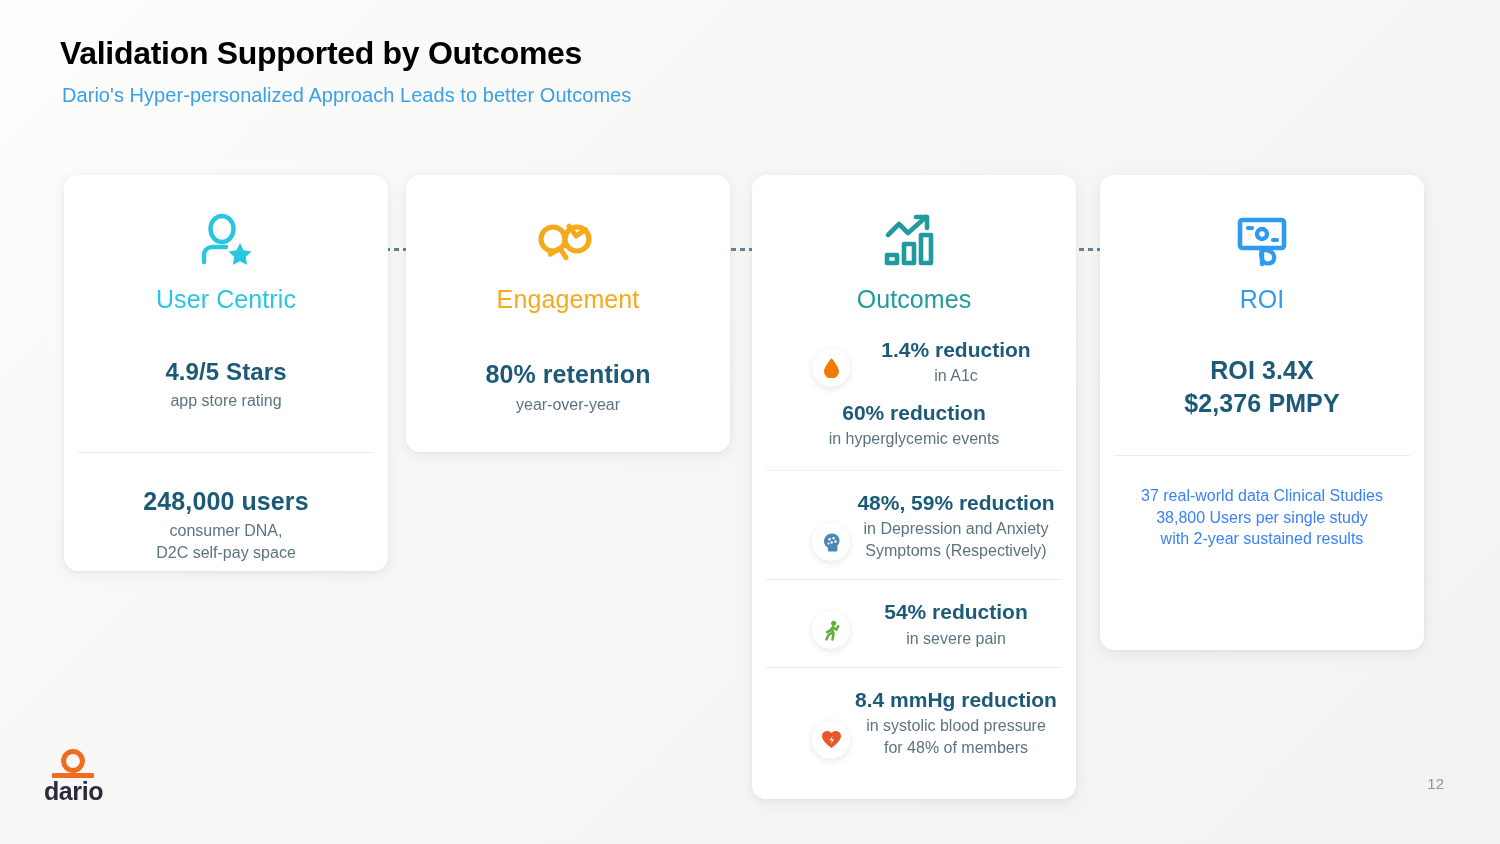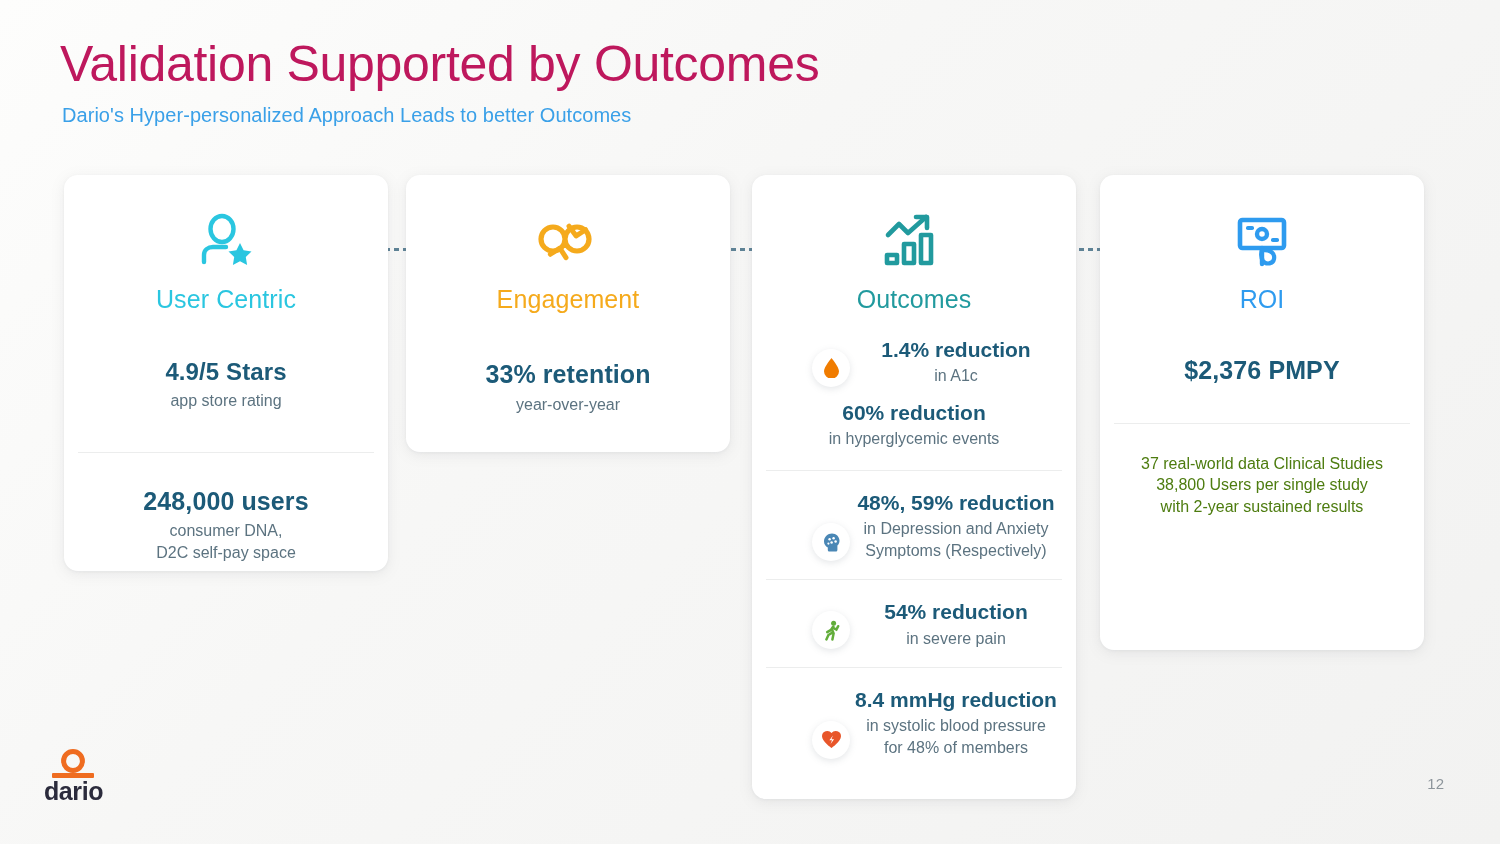--- a/index.html
+++ b/index.html
@@ -17,23 +17,23 @@
   }
 
   
   .slide-header {
     position: absolute;
     left: 60px;
     top: 36px;
     width: 1200px;
   }
   .slide-title {
-    font-size: 50px;
-    font-weight: 400;
-    color: #be185d;
+    font-size: 32px;
+    font-weight: 700;
+    color: #000000;
     letter-spacing: -0.3px;
     line-height: 1.12;
     margin: 0;
     white-space: nowrap;
   }
   .slide-subtitle {
     font-size: 20px;
     font-weight: 400;
     color: #3aa0e8;
     margin: 12px 0 15px 2px;
@@ -114,21 +114,21 @@
 
   
   .c1 .block-a { padding-top: 44px; padding-bottom: 20px; }
   .c1 .stat-value { font-size: 25px; }
 
   
   .c3 .block-a { padding-top: 40px; padding-bottom: 36px; }
   .c3 .block-b { padding-top: 26px; padding-bottom: 26px; }
   .c3 .stat-value { font-size: 25px; }
   .c3 .block-b .stat-value { font-size: 22px; }
-  .c3 .block-b .stat-sub { font-size: 16px; color: #4d7c0f; }
+  .c3 .block-b .stat-sub { font-size: 16px; color: #3b82f6; }
 
   
   .orow {
     display: flex;
     align-items: flex-end;
     padding: 18px 16px 18px 14px;
     margin-left: 46px;
   }
   .orow-badge {
     flex: 0 0 auto;
@@ -282,21 +282,21 @@
           <path d="M40 14 a12 12 0 1 1 -12 12 a12 12 0 1 0 -12 12 a12 12 0 0 0 12 -12 a12 12 0 0 1 12 -12" fill="none" stroke="#f5aa1c" stroke-width="5.2" stroke-linecap="round"></path>
           <path d="M31 12 L40 20 L48 12" fill="none" stroke="#f5aa1c" stroke-width="5" stroke-linecap="round" stroke-linejoin="round" transform="translate(0,3) rotate(12 40 16)"></path>
           <path d="M14 46 L22 38 L30 46" fill="none" stroke="#f5aa1c" stroke-width="5" stroke-linecap="round" stroke-linejoin="round" transform="translate(0,-3) rotate(12 22 42)"></path>
         </svg>
       </div>
       <div class="card-label" style="color:#f5aa1c">Engagement</div>
     </div>
 
     <div class="section block-a">
       <div class="stat">
-        <div class="stat-value">33% retention</div>
+        <div class="stat-value">80% retention</div>
         <div class="stat-sub">year-over-year</div>
       </div>
     </div>
   </div>
 
   <div class="card c2">
     <div class="card-head">
       <div class="card-icon">
         <svg width="64" height="58" viewBox="0 0 64 58" aria-hidden="true">
           <g fill="none" stroke="#219a9e" stroke-width="4.6" stroke-linejoin="round" stroke-linecap="round">
@@ -396,20 +396,21 @@
           <rect x="39" y="26" width="8" height="4" rx="1.8" fill="#2e9bef"></rect>
           <path d="M30 36 L30 52" fill="none" stroke="#2e9bef" stroke-width="4.4" stroke-linecap="round"></path>
           <path d="M30 38 C40 38 43 42 42 47 C41 52 34 53 31 49 C28.5 45.5 29 40 30 38 Z" fill="none" stroke="#2e9bef" stroke-width="4.2" stroke-linejoin="round"></path>
         </svg>
       </div>
       <div class="card-label" style="color:#2e9bef">ROI</div>
     </div>
 
     <div class="section block-a">
       <div class="stat">
+        <div class="stat-value">ROI 3.4X</div>
         <div class="stat-value">$2,376 PMPY</div>
       </div>
     </div>
 
     <div class="divider"></div>
 
     <div class="section block-b">
       <div class="stat">
         <div class="stat-sub">
           <span>37 real-world data Clinical Studies</span><br>

